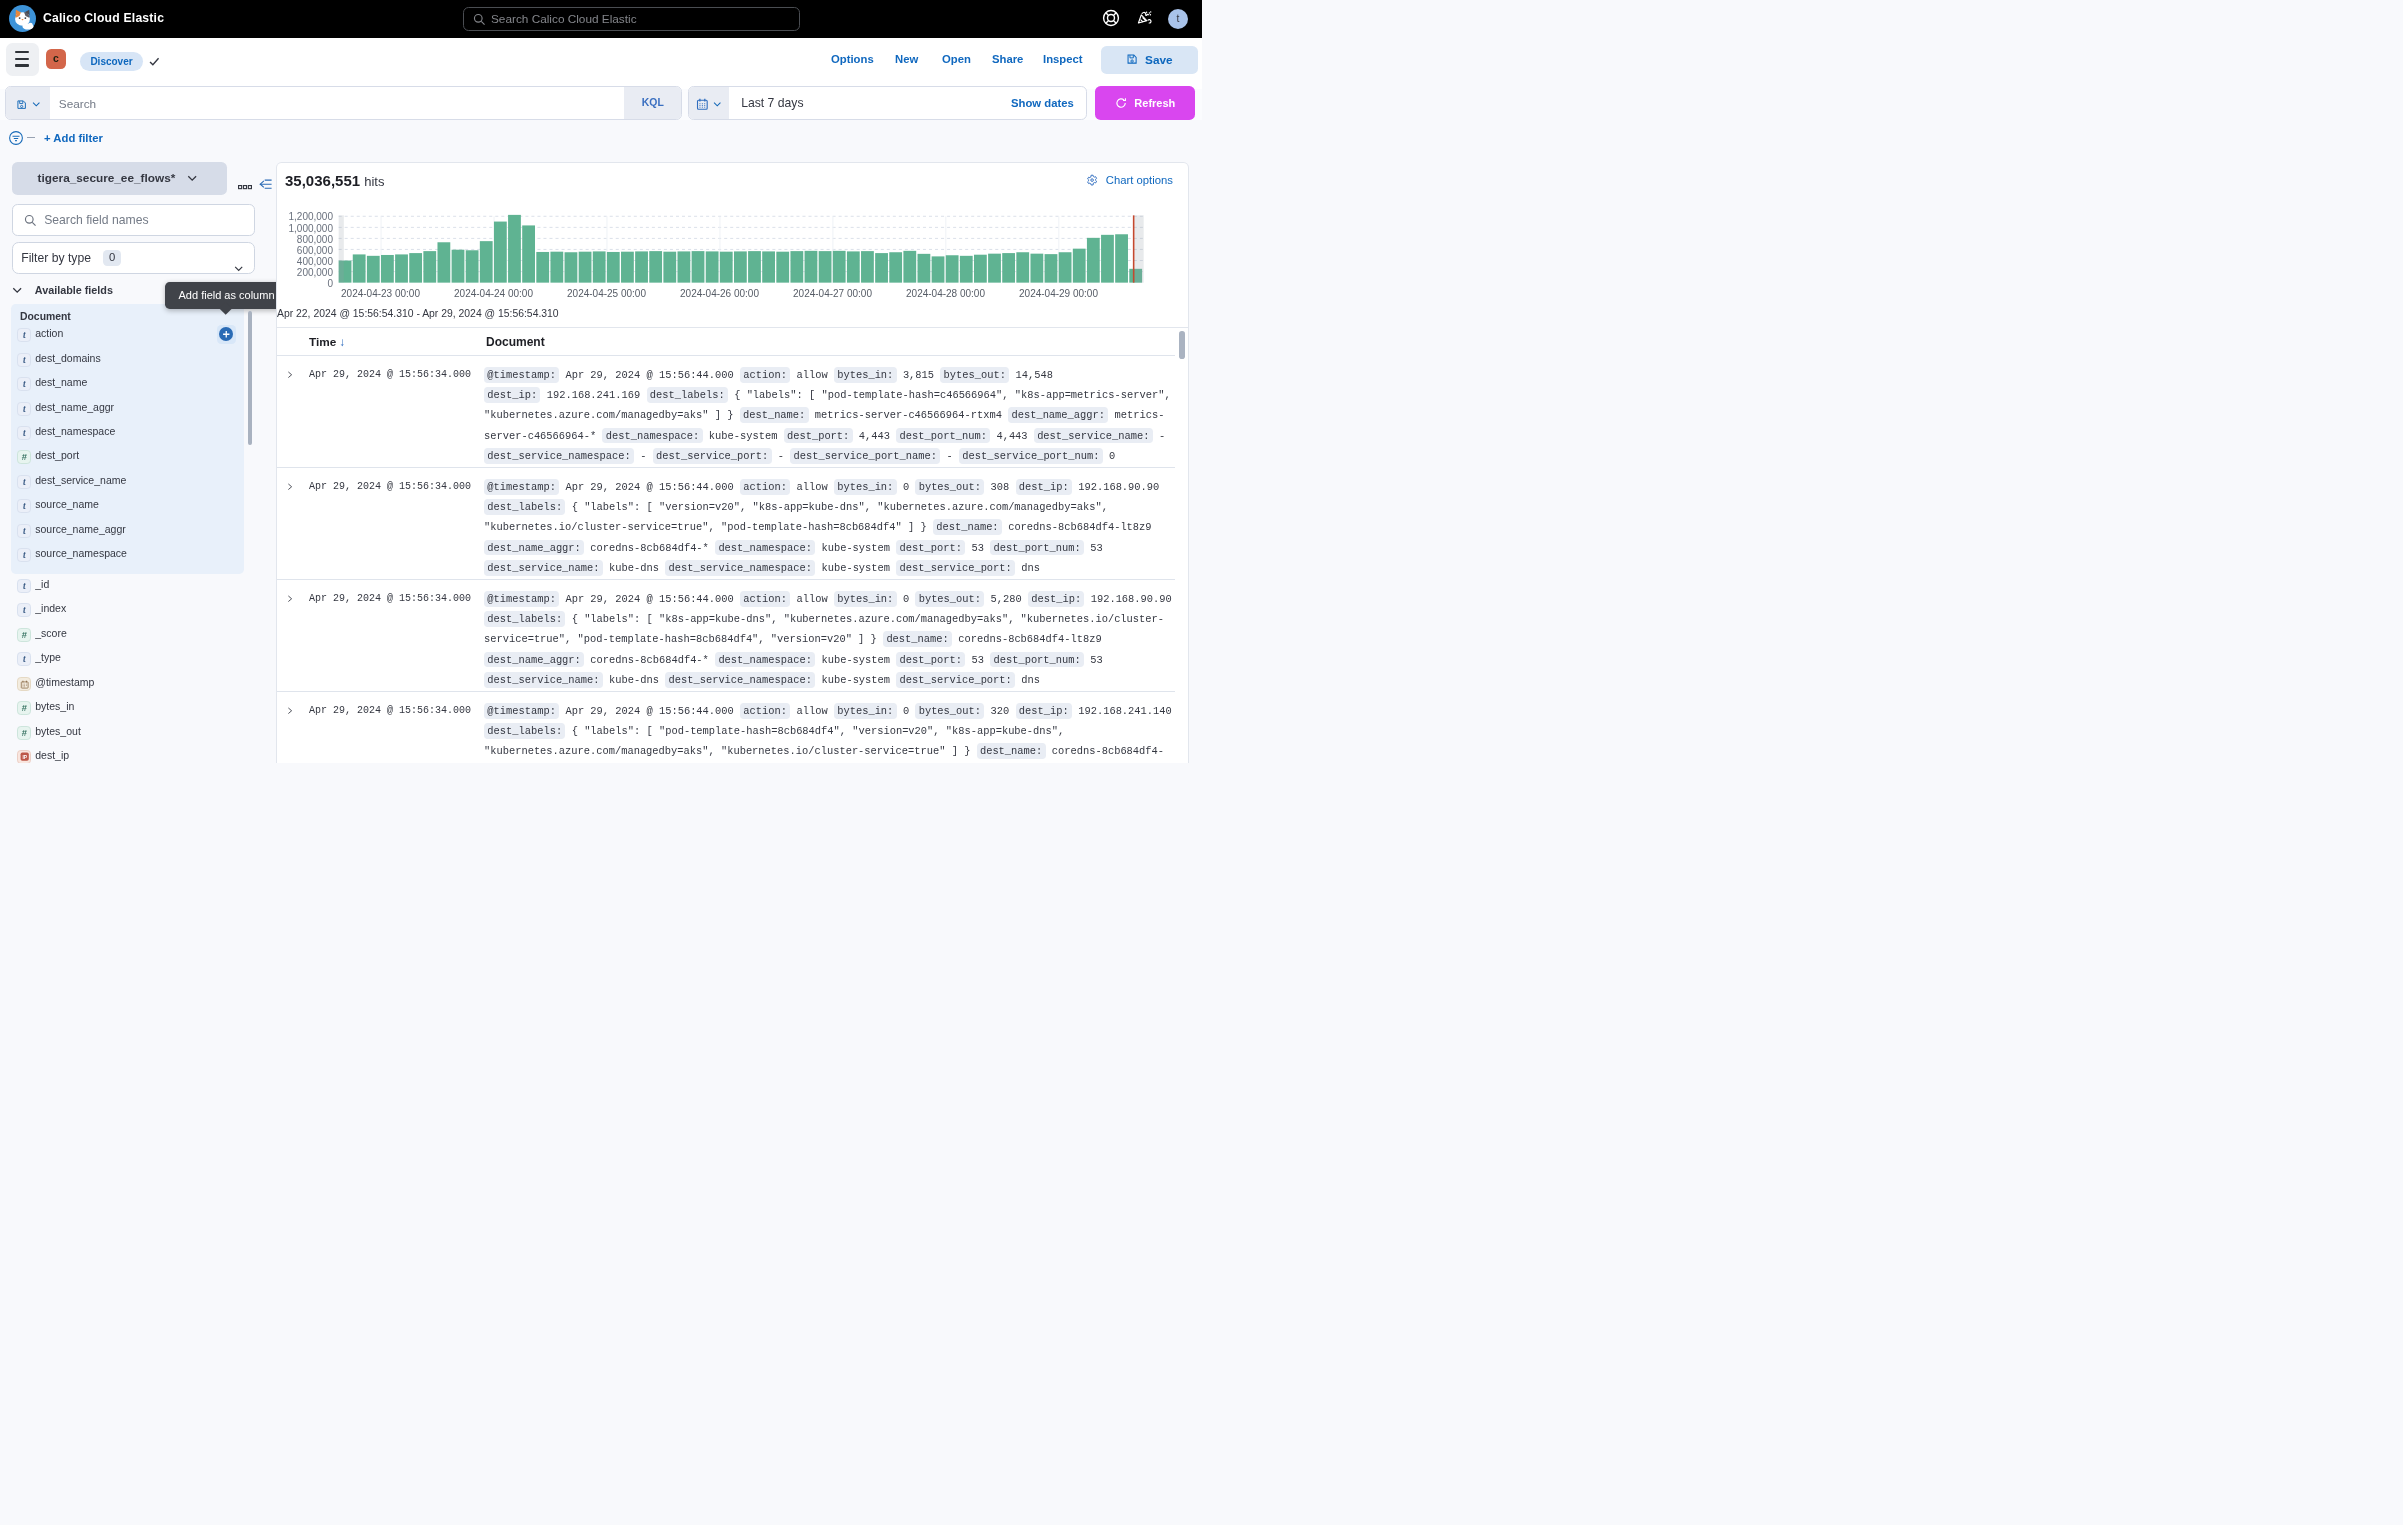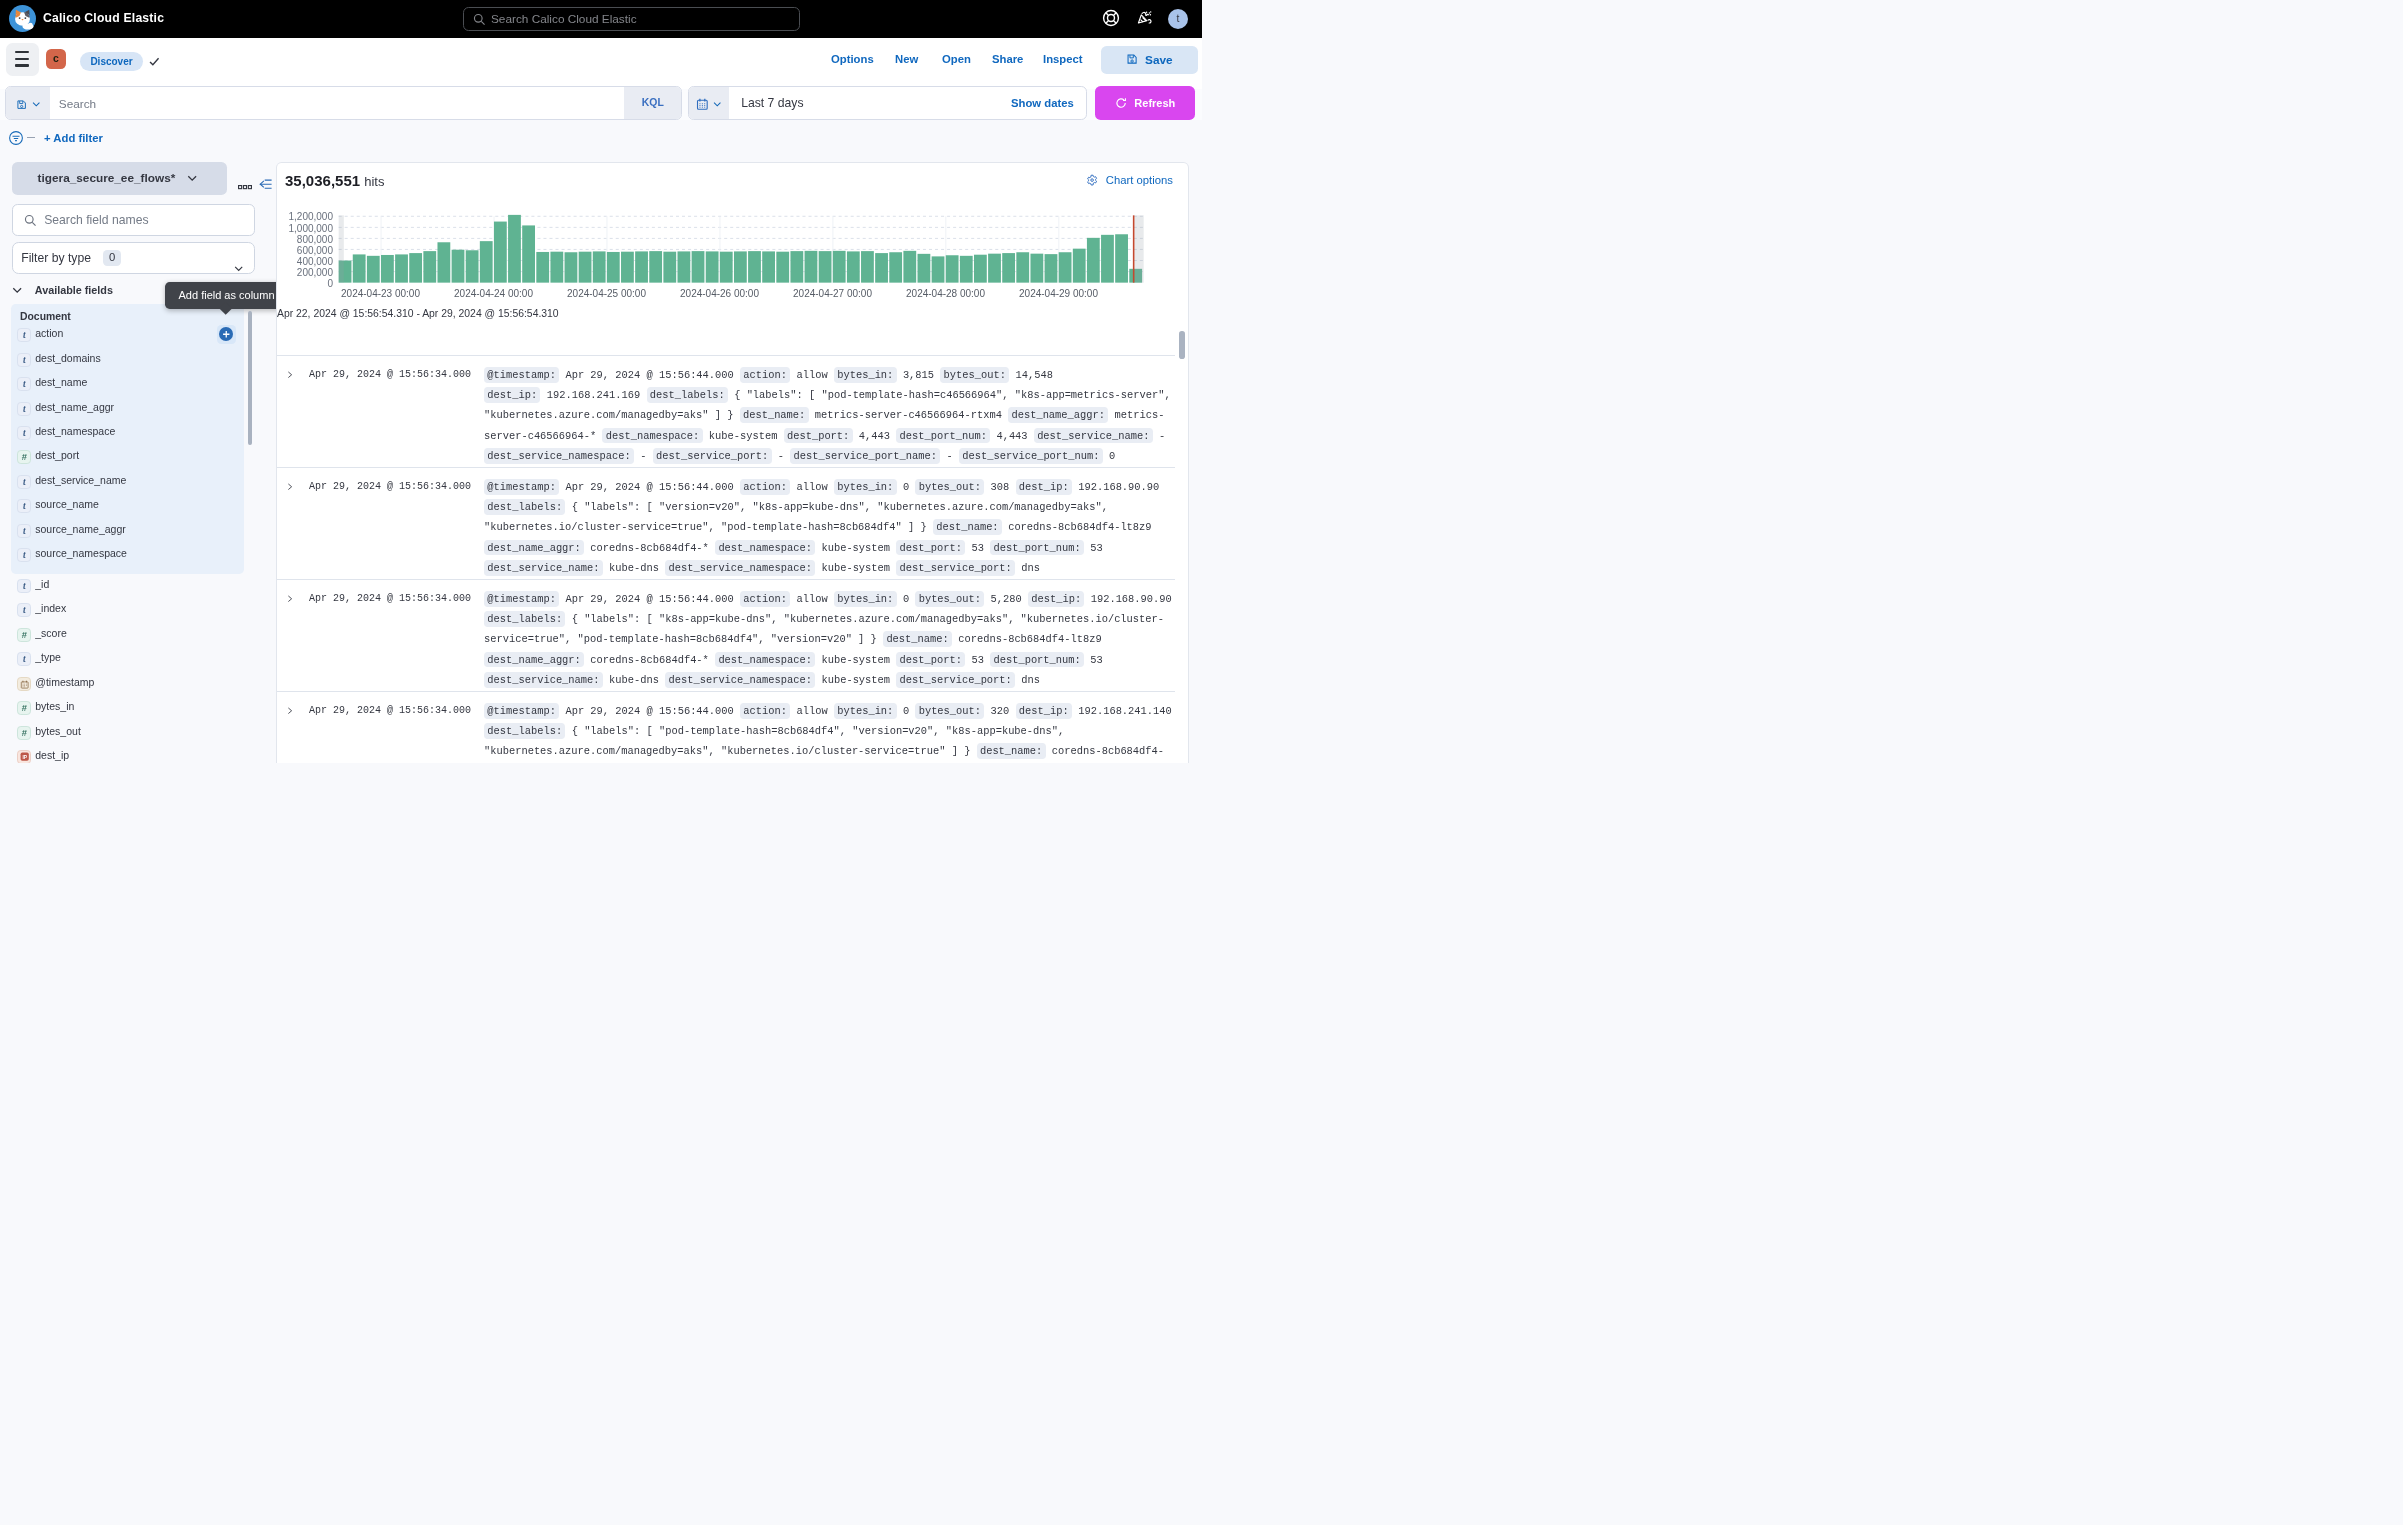--- a/index.html
+++ b/index.html
@@ -350,20 +350,26 @@
 <div class="ylab" style="top:48px">1,200,000</div>
     </div>
   <div class="xlab" style="left:50px">2024-04-23 00:00</div>
 <div class="xlab" style="left:163px">2024-04-24 00:00</div>
 <div class="xlab" style="left:276px">2024-04-25 00:00</div>
 <div class="xlab" style="left:389px">2024-04-26 00:00</div>
 <div class="xlab" style="left:502px">2024-04-27 00:00</div>
 <div class="xlab" style="left:615px">2024-04-28 00:00</div>
 <div class="xlab" style="left:728px">2024-04-29 00:00</div>
   <div class="caption">Apr 22, 2024 @ 15:56:54.310 - Apr 29, 2024 @ 15:56:54.310</div>
+  <div class="thead">
+    <div style="position:relative;height:28px;border-bottom:0.9px solid #dfe4ec;width:898px">
+      <div class="th-time">Time <span class="sortarrow">↓</span></div>
+      <div class="th-doc">Document</div>
+    </div>
+  </div>
   <div class="tbody">
     <div class="trow">
         <div class="tr-exp">
           <svg width="7.5" height="7.5" viewBox="0 0 16 16">
             <path d="M5 2l7 6-7 6" fill="none" stroke="#343741" stroke-width="1.8"></path>
           </svg>
         </div>
         <div class="tr-time">Apr 29, 2024 @ 15:56:34.000</div>
         <div class="tr-doc">
           <div class="dline"><span class="pill">@timestamp:</span><span> Apr 29, 2024 @ 15:56:44.000 </span><span class="pill">action:</span><span> allow </span><span class="pill">bytes_in:</span><span> 3,815 </span><span class="pill">bytes_out:</span><span> 14,548</span></div>

